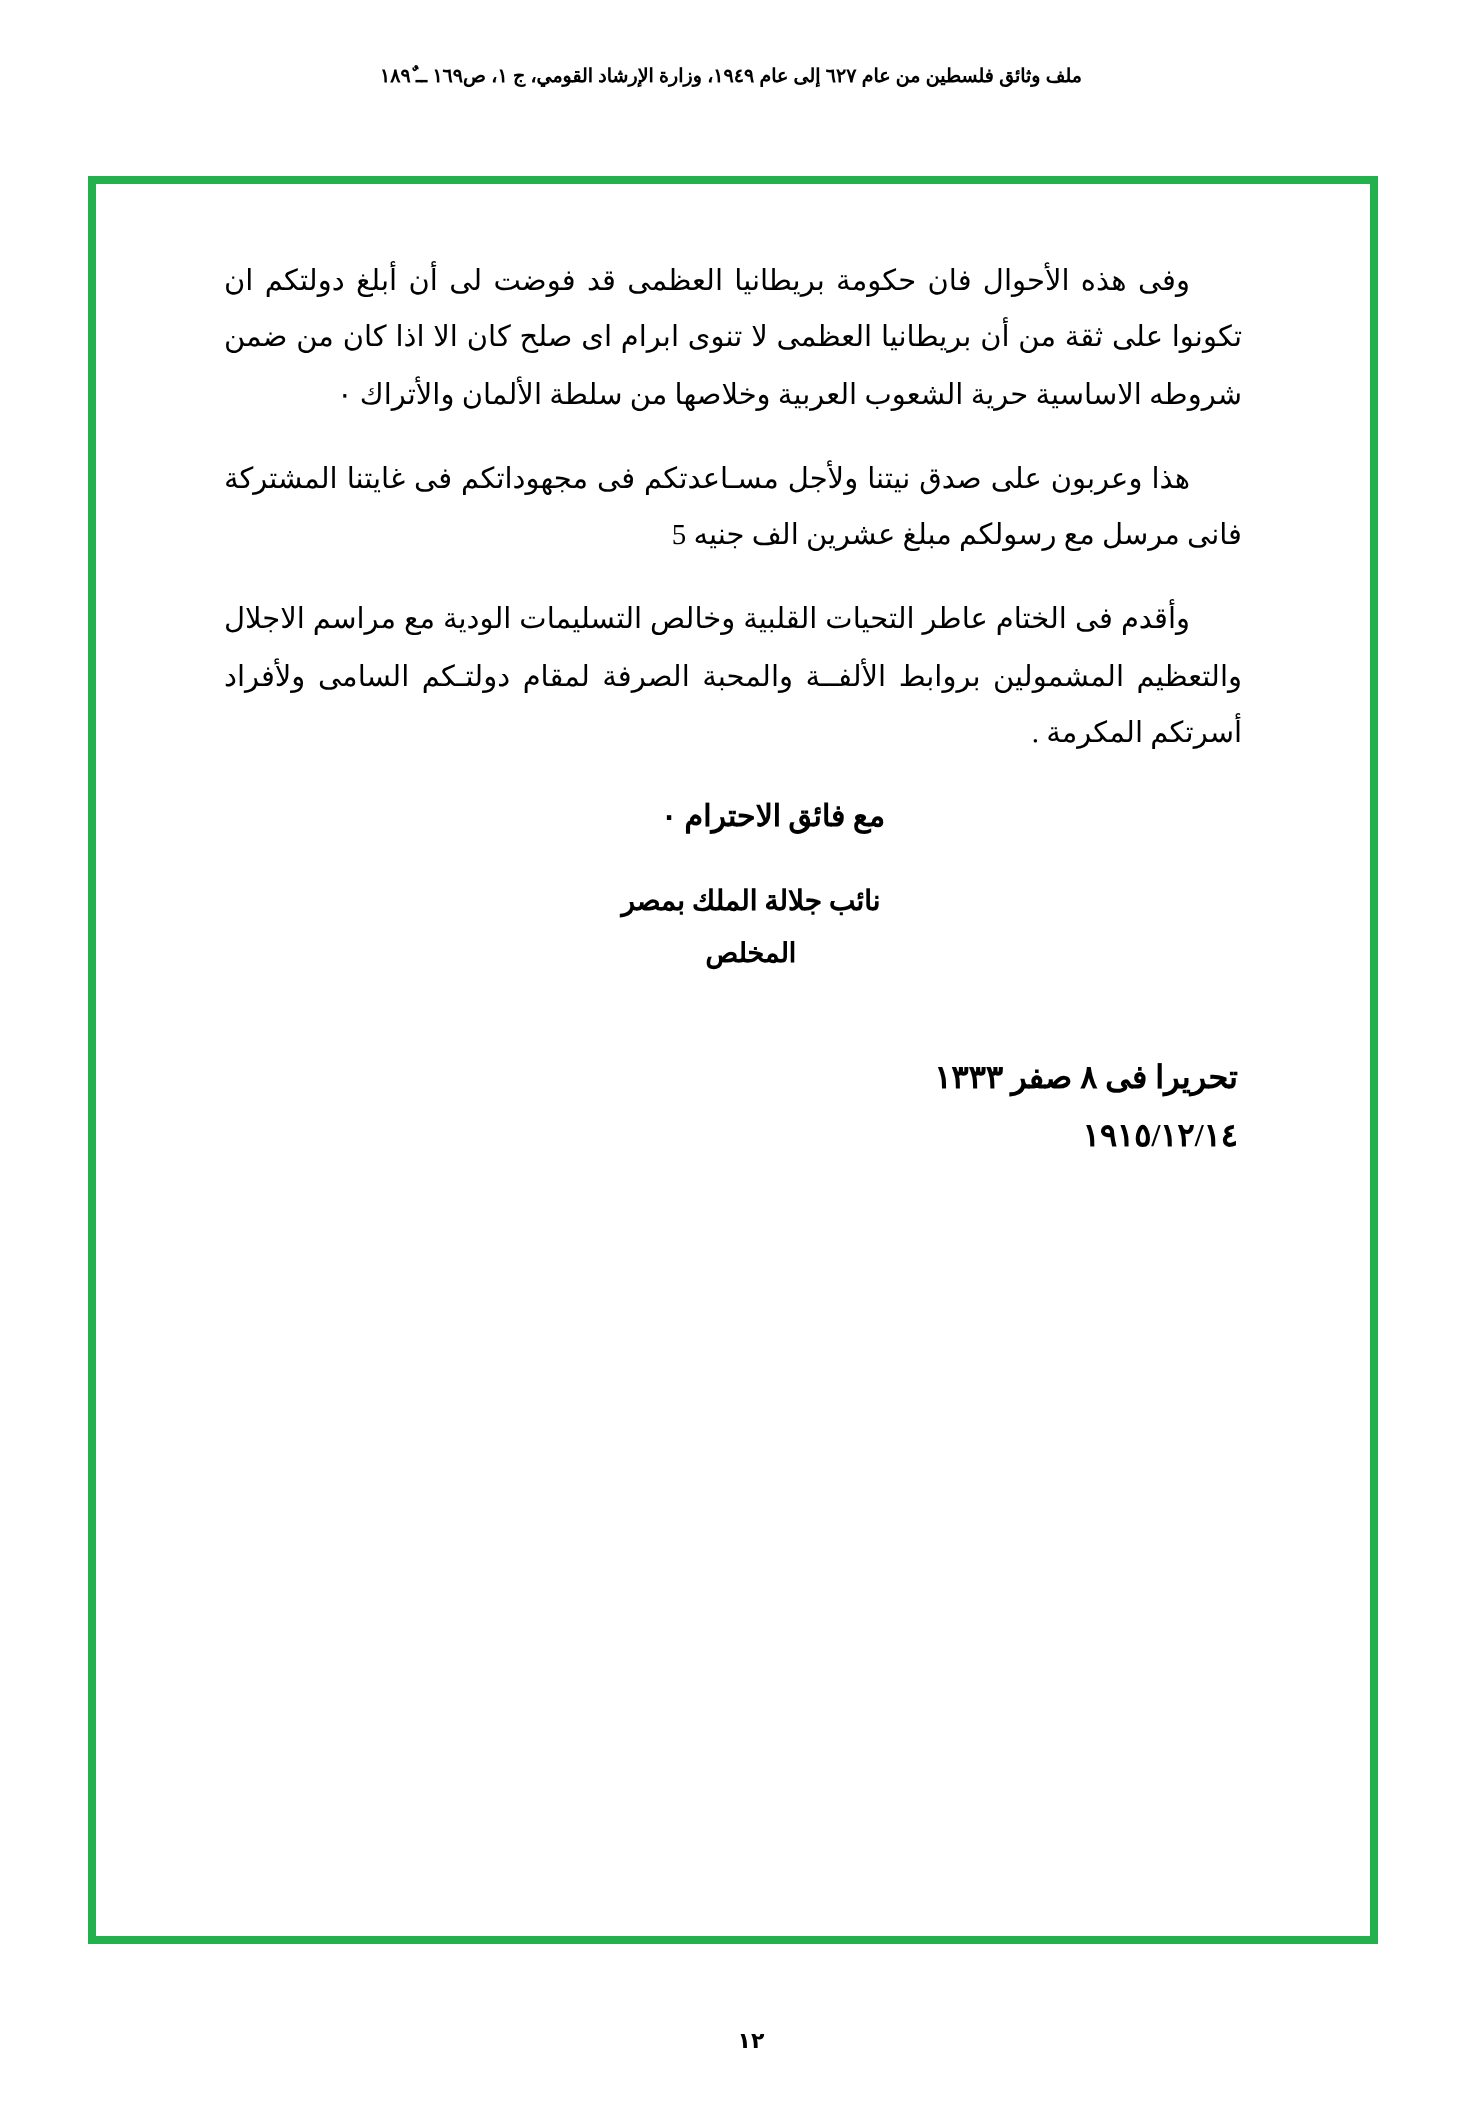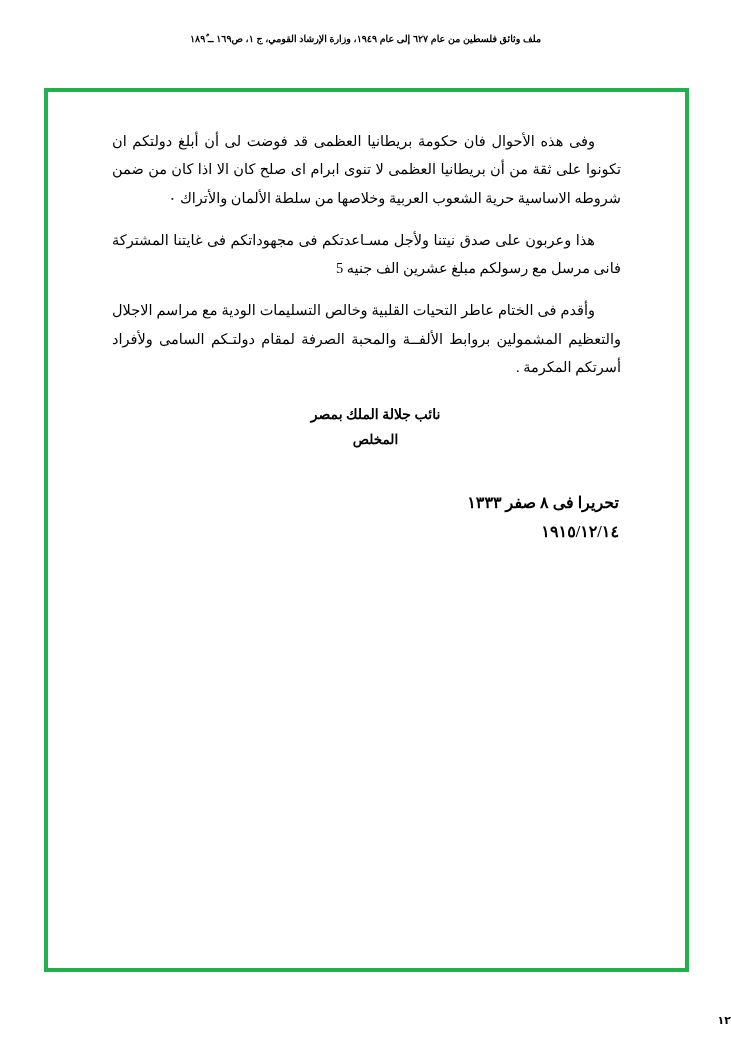--- a/index.html
+++ b/index.html
@@ -113,20 +113,21 @@
     color: #000000;
     line-height: 1.8;
   }
 
   
   .footer {
     position: absolute;
     bottom: 24px;
     left: 0;
     right: 0;
+    text-align: center;
     font-family: "Liberation Sans", "DejaVu Sans", sans-serif;
     font-weight: bold;
     font-size: 11px;
     color: #000000;
     padding-left: 20px;
   }
 </style>
 </head>
 <body>
 
@@ -136,20 +137,21 @@
     <div class="header-subtitle">ملف وثائق فلسطين من عام ٦٢٧ إلى عام ١٩٤٩، وزارة الإرشاد القومي، ج ١، ص١٦٩ ــ ١٨٩ٌ</div>
   </div>
 
   <div class="frame">
     <div class="content">
 
       <p class="para indented">وفى هذه الأحوال فان حكومة بريطانيا العظمى قد فوضت لى أن أبلغ دولتكم ان تكونوا على ثقة من أن بريطانيا العظمى لا تنوى ابرام اى صلح كان الا اذا كان من ضمن شروطه الاساسية حرية الشعوب العربية وخلاصها من سلطة الألمان والأتراك ٠</p>
       <p class="para indented">هذا وعربون على صدق نيتنا ولأجل مسـاعدتكم فى مجهوداتكم فى غايتنا المشتركة فانى مرسل مع رسولكم مبلغ عشرين الف جنيه 5</p>
       <p class="para indented">وأقدم فى الختام عاطر التحيات القلبية وخالص التسليمات الودية مع مراسم الاجلال والتعظيم المشمولين بروابط الألفــة والمحبة الصرفة لمقام دولتـكم السامى ولأفراد أسرتكم المكرمة .</p>
 
+      <div class="salutation">مع فائق الاحترام ٠</div>
 
       <div class="signature-block">
         <div class="sig-line">نائب جلالة الملك بمصر</div>
         <div class="sig-line top">المخلص</div>
       </div>
 
       <div class="date-block">
         <div class="date-line">تحريرا فى ٨ صفر ١٣٣٣</div>
         <div class="date-line">١٩١٥/١٢/١٤</div>
       </div>

